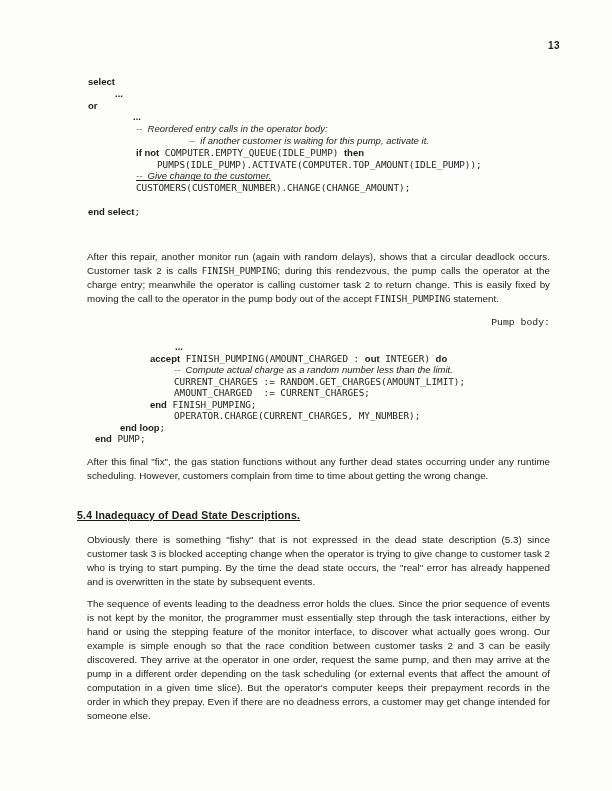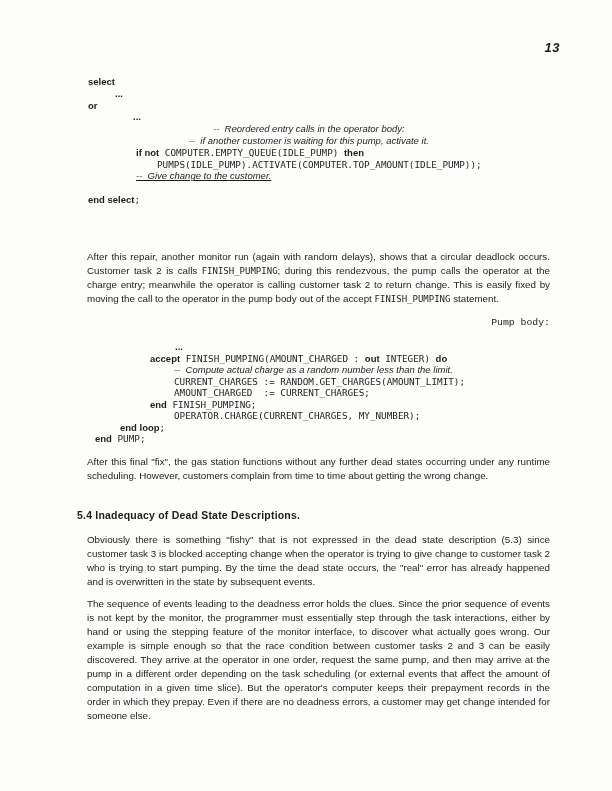--- a/index.html
+++ b/index.html
@@ -7,21 +7,21 @@
     position:relative;
     width:612px;height:791px;
     background:#fdfdfc;
     overflow:hidden;
     color:#1c1c1c;
     font-family:"Liberation Sans",sans-serif;
     box-shadow:0 0 4px rgba(0,0,0,.25);
   }
   .pagenum{
     position:absolute;top:40px;right:52px;
-    font-size:13px;font-weight:bold;letter-spacing:.5px;font-style:italic;
+    font-size:10px;font-weight:bold;letter-spacing:.5px;
   }
   
   .code{position:absolute;font-size:9.5px;}
   .code .line{white-space:pre;}
   .code1{top:76px;left:88px;line-height:11.8px;}
   .code2{top:341px;left:95px;line-height:11.5px;}
   .kw{font-family:"Liberation Sans",sans-serif;font-weight:bold;white-space:pre;}
   .mono{font-family:"DejaVu Sans Mono",monospace;white-space:pre;font-size:9.3px;}
   .cmt{font-family:"Liberation Sans",sans-serif;font-style:italic;white-space:pre;color:#242424;}
   
@@ -31,40 +31,41 @@
     text-align:justify;margin:0;
   }
   .body .mono{font-size:9.0px;white-space:normal;}
   .para1{top:250px;}
   .pumplabel{top:316px;text-align:right;font-family:Liberation Mono, monospace;}
   .para2{top:455px;}
   .para3{top:533px;}
   .para4{top:597px;}
   .heading{
     position:absolute;left:77px;top:509px;margin:0;
-    font-size:10.5px;font-weight:bold;letter-spacing:.2px;
+    font-size:10.5px;font-weight:bold;letter-spacing:.2px;text-decoration:underline;
   }
 </style>
 </head>
 <body>
 
 <div class="sheet">
 
   <div class="pagenum">13</div>
 
   <div class="code code1">
       <div class="line" style="padding-left: 0px;"><span class="kw">select</span></div>
       <div class="line" style="padding-left: 27px;"><span class="kw">...</span></div>
       <div class="line" style="padding-left: 0px;"><span class="kw">or</span></div>
       <div class="line" style="padding-left: 45px;"><span class="kw">...</span></div>
-      <div class="line" style="padding-left: 48px; text-align: center;"><span class="cmt">--  Reordered entry calls in the operator body:</span></div>
+      <div class="line" style="padding-left: 48px;"><span class="cmt">--  Reordered entry calls in the operator body:</span></div>
       <div class="line" style="padding-left: 48px; text-align: center;"><span class="cmt">--  if another customer is waiting for this pump, activate it.</span></div>
       <div class="line" style="padding-left: 48px;"><span class="kw">if not</span><span class="mono"> COMPUTER.EMPTY_QUEUE(IDLE_PUMP) </span><span class="kw">then</span></div>
       <div class="line" style="padding-left: 69px;"><span class="mono">PUMPS(IDLE_PUMP).ACTIVATE(COMPUTER.TOP_AMOUNT(IDLE_PUMP));</span></div>
       <div class="line" style="padding-left: 48px; text-decoration: underline;"><span class="cmt">--  Give change to the customer.</span></div>
+      <div class="line" style="padding-left: 48px;"><span class="mono">CUSTOMERS(CUSTOMER_NUMBER).CHANGE(CHANGE_AMOUNT);</span></div>
       <div class="line">&nbsp;</div>
       <div class="line" style="padding-left: 0px;"><span class="kw">end select</span><span class="mono">;</span></div>
     </div>
 
   <p class="body para1"><span>After this repair, another monitor run (again with random delays), shows that a circular deadlock occurs. Customer task 2 is calls </span><span class="mono">FINISH_PUMPING</span><span>; during this rendezvous, the pump calls the operator at the charge entry; meanwhile the operator is calling customer task 2 to return change.  This is easily fixed by moving the call to the operator in the pump body out of the accept </span><span class="mono">FINISH_PUMPING</span><span> statement.</span></p>
 
   <p class="body pumplabel">Pump body:</p>
 
   <div class="code code2">
       <div class="line" style="padding-left: 80px;"><span class="kw">...</span></div>

